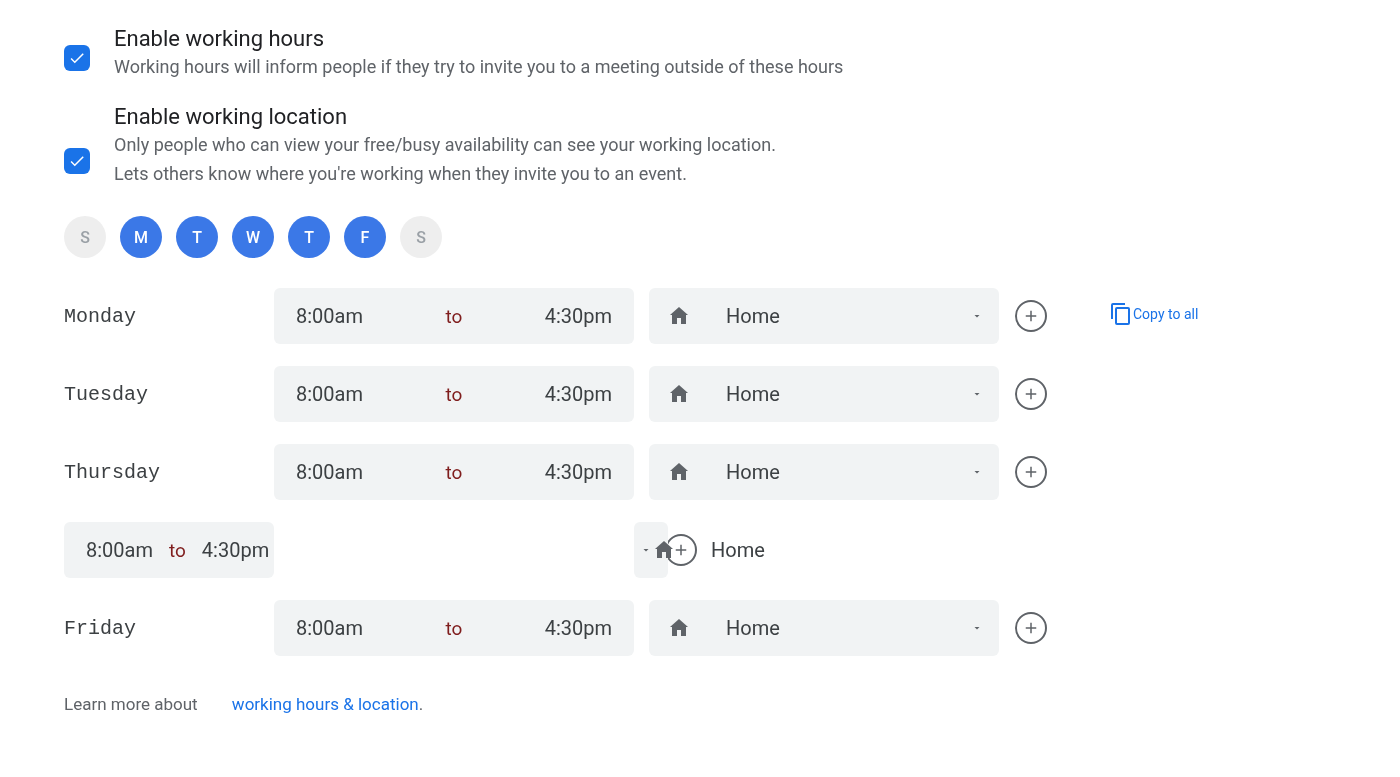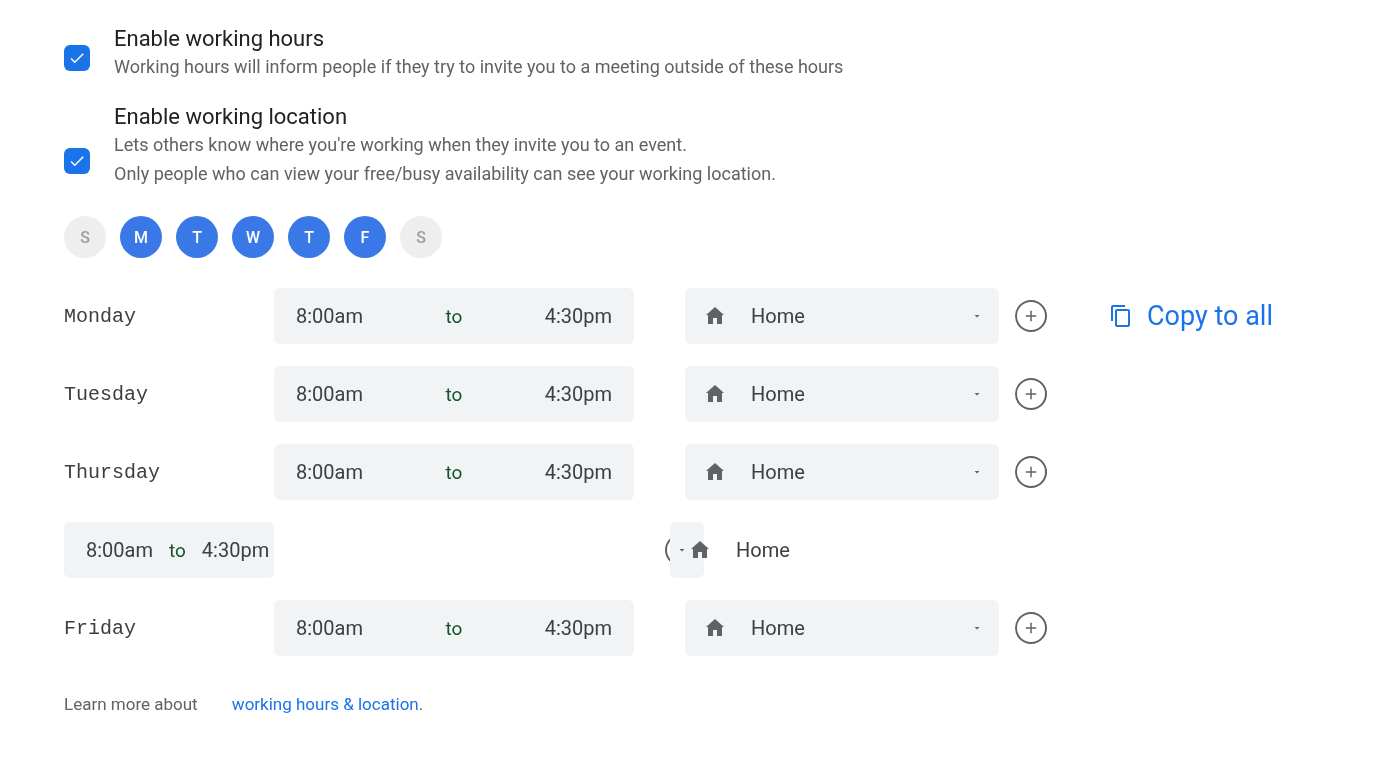--- a/index.html
+++ b/index.html
@@ -86,43 +86,42 @@
     height: 56px;
     display: flex;
     align-items: center;
     padding: 0 18px;
     color: #3c4043;
     font-size: 20px;
     cursor: pointer;
   }
   .time-box { gap: 16px; justify-content: space-between; padding: 0 22px; }
   .time-box .start, .time-box .end { flex: 0 0 auto; }
-  .time-box .to { color: #14532d; font-size: 19px; }
-
-  .loc-box { gap: 24px; position: relative; padding-right: 16px; margin-left: 36px; }
+  .time-box .to { color: #7f1d1d; font-size: 19px; }
+
+  .loc-box { gap: 35px; position: relative; padding-right: 16px; }
   .loc-box .home-icon svg { width: 24px; height: 24px; fill: #5f6368; display:block; }
   .loc-box .caret { position: absolute; right: 16px; top: 50%; transform: translateY(-50%); }
   .loc-box .caret svg { width: 12px; height: 12px; fill: #5f6368; display:block; }
 
   .add-btn {
     width: 32px; height: 32px;
     border: 2.2px solid #5f6368;
     border-radius: 50%;
     display: flex; align-items: center; justify-content: center;
     margin-left: 16px;
     cursor: pointer;
   }
   .add-btn svg { width: 18px; height: 18px; fill: #5f6368; display:block; }
 
   .copy-all {
     display: inline-flex;
     align-items: center;
-    gap: 14px;
     color: var(--blue-primary);
-    font-size: 27px;
+    font-size: 14px;
     cursor: pointer;
     margin-left: 60px;
   }
   .copy-all svg { width: 24px; height: 24px; fill: var(--blue-primary); display:block; }
 
   .learn-more {
     margin-top: 38px;
     font-size: 17px;
     color: var(--text-secondary);
   }
@@ -152,22 +151,22 @@
 <div class="setting-row">
   <div class="cb-col" style="padding-top:30px;">
     <div class="checkbox" aria-checked="true">
       <svg viewBox="0 0 24 24">
           <path d="M9 16.2 4.8 12l-1.4 1.4L9 19 21 7l-1.4-1.4z"></path>
         </svg>
     </div>
   </div>
   <div class="setting-text">
     <div class="title">Enable working location</div>
+    <div class="desc">Only people who can view your free/busy availability can see your working location.</div>
     <div class="desc">Lets others know where you're working when they invite you to an event.</div>
-    <div class="desc">Only people who can view your free/busy availability can see your working location.</div>
   </div>
 </div>
 
 <div class="day-chips" id="day-chips">
     <div class="day-chip off">S</div>
     <div class="day-chip on">M</div>
     <div class="day-chip on">T</div>
     <div class="day-chip on">W</div>
     <div class="day-chip on">T</div>
     <div class="day-chip on">F</div>

